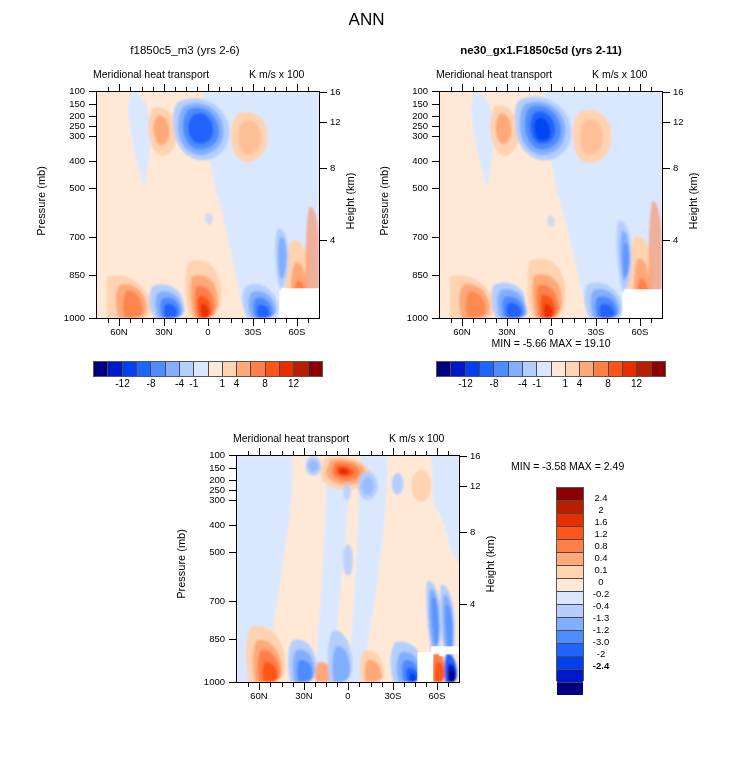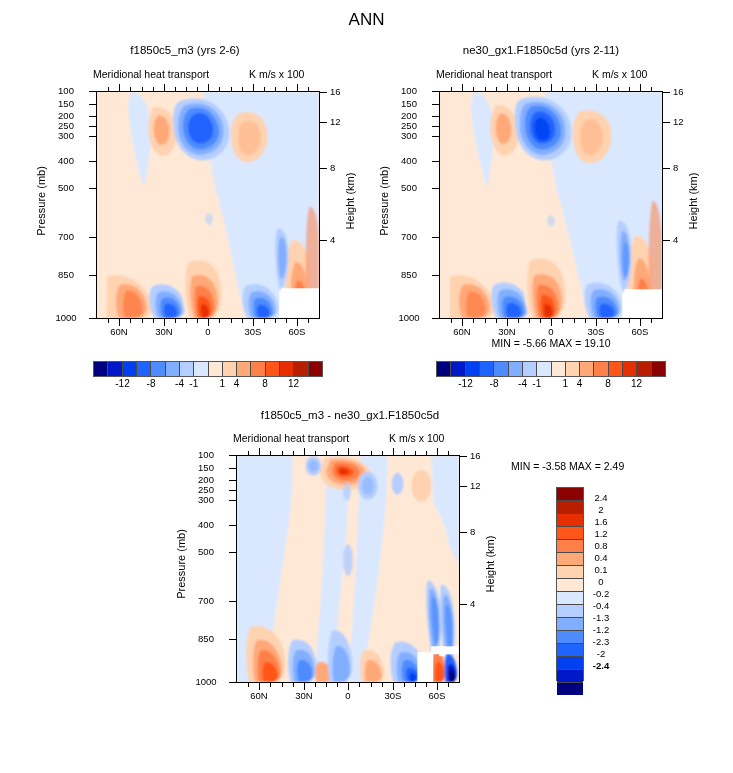--- a/index.html
+++ b/index.html
@@ -14,21 +14,21 @@
   .minmax{font-size:10.5px;text-align:center;}
 
   .plotbox{position:absolute;border:1px solid #000;box-sizing:border-box;overflow:hidden;background:#fff;}
   .field{position:absolute;left:0;top:0;width:100%;height:100%;}
   .field svg{display:block;width:100%;height:100%;}
 
   .axis-label{font-size:11px;}
   .rot{transform:rotate(-90deg);transform-origin:50% 50%;white-space:nowrap;}
 
   .tl{position:absolute;font-size:9.5px;white-space:nowrap;}
-  .ytick-l{text-align:center;}
+  .ytick-l{text-align:right;}
   .ytick-r{text-align:left;}
   .xtick{text-align:center;}
 
   .tick{position:absolute;background:#000;}
 
   .cbar{position:absolute;display:flex;border:1px solid #555;box-sizing:content-box;}
   .cbar .cell{flex:1 1 0;border-right:1px solid #4a4a4a;}
   .cbar .cell:last-child{border-right:none;}
   .cbl{position:absolute;font-size:10px;text-align:center;white-space:nowrap;}
 
@@ -224,21 +224,21 @@
       <div class="cbl" style="left: 80.75px; top: 0px; width: 40px;">-1</div>
       <div class="cbl" style="left: 109.25px; top: 0px; width: 40px;">1</div>
       <div class="cbl" style="left: 123.5px; top: 0px; width: 40px;">4</div>
       <div class="cbl" style="left: 152px; top: 0px; width: 40px;">8</div>
       <div class="cbl" style="left: 180.5px; top: 0px; width: 40px;">12</div>
     </div>
 </div>
 
 <div class="abs" style="left:366px;top:0;width:367px;height:400px;">
 
-  <div class="abs panel-title" style="left:25px;top:44px;width:300px;">ne30_gx1.F1850c5d (yrs 2-11)</div>
+  <div class="abs panel-title" style="left:25px;top:44px;width:300px;font-weight:bold;">ne30_gx1.F1850c5d (yrs 2-11)</div>
   <div class="abs sub-left" style="left:70px;top:68px;">Meridional heat transport</div>
   <div class="abs sub-right" style="left:226px;top:68px;">K m/s x 100</div>
 
   <div class="abs axis-label rot" style="left:-32px;top:195px;width:100px;text-align:center;">Pressure (mb)</div>
   <div class="abs axis-label rot" style="left:277px;top:195px;width:100px;text-align:center;">Height (km)</div>
 
   <div class="plotbox" style="left:73px;top:91px;width:224px;height:228px;">
     <div class="field">
       <svg viewBox="0 0 224 228" preserveAspectRatio="none">
         <defs>
@@ -399,21 +399,20 @@
       <div class="cbl" style="left: 80.75px; top: 0px; width: 40px;">-1</div>
       <div class="cbl" style="left: 109.25px; top: 0px; width: 40px;">1</div>
       <div class="cbl" style="left: 123.5px; top: 0px; width: 40px;">4</div>
       <div class="cbl" style="left: 152px; top: 0px; width: 40px;">8</div>
       <div class="cbl" style="left: 180.5px; top: 0px; width: 40px;">12</div>
     </div>
 </div>
 
 <div class="abs" style="left:0;top:400px;width:733px;height:373px;">
 
-  <div class="abs panel-title" style="left:180px;top:9px;width:340px;">f1850c5_m3 - ne30_gx1.F1850c5d</div>
   <div class="abs sub-left" style="left:233px;top:32px;">Meridional heat transport</div>
   <div class="abs sub-right" style="left:389px;top:32px;">K m/s x 100</div>
 
   <div class="abs axis-label rot" style="left:131px;top:158px;width:100px;text-align:center;">Pressure (mb)</div>
   <div class="abs axis-label rot" style="left:440px;top:158px;width:100px;text-align:center;">Height (km)</div>
 
   <div class="plotbox" style="left:236px;top:55px;width:224px;height:228px;">
     <div class="field">
       <svg viewBox="0 0 224 228" preserveAspectRatio="none">
         <defs>
@@ -595,17 +594,17 @@
       <div class="vbl" style="top: 29px; left: 0px; width: 30px;">1.6</div>
       <div class="vbl" style="top: 41px; left: 0px; width: 30px;">1.2</div>
       <div class="vbl" style="top: 53px; left: 0px; width: 30px;">0.8</div>
       <div class="vbl" style="top: 65px; left: 0px; width: 30px;">0.4</div>
       <div class="vbl" style="top: 77px; left: 0px; width: 30px;">0.1</div>
       <div class="vbl" style="top: 89px; left: 0px; width: 30px;">0</div>
       <div class="vbl" style="top: 101px; left: 0px; width: 30px;">-0.2</div>
       <div class="vbl" style="top: 113px; left: 0px; width: 30px;">-0.4</div>
       <div class="vbl" style="top: 125px; left: 0px; width: 30px;">-1.3</div>
       <div class="vbl" style="top: 137px; left: 0px; width: 30px;">-1.2</div>
-      <div class="vbl" style="top: 149px; left: 0px; width: 30px;">-2.3</div>
+      <div class="vbl" style="top: 149px; left: 0px; width: 30px;">-3.0</div>
       <div class="vbl" style="top: 161px; left: 0px; width: 30px;">-2</div>
       <div class="vbl" style="top: 173px; left: 0px; width: 30px; font-weight: bold;">-2.4</div>
     </div>
 </div>
 
 </body></html>

